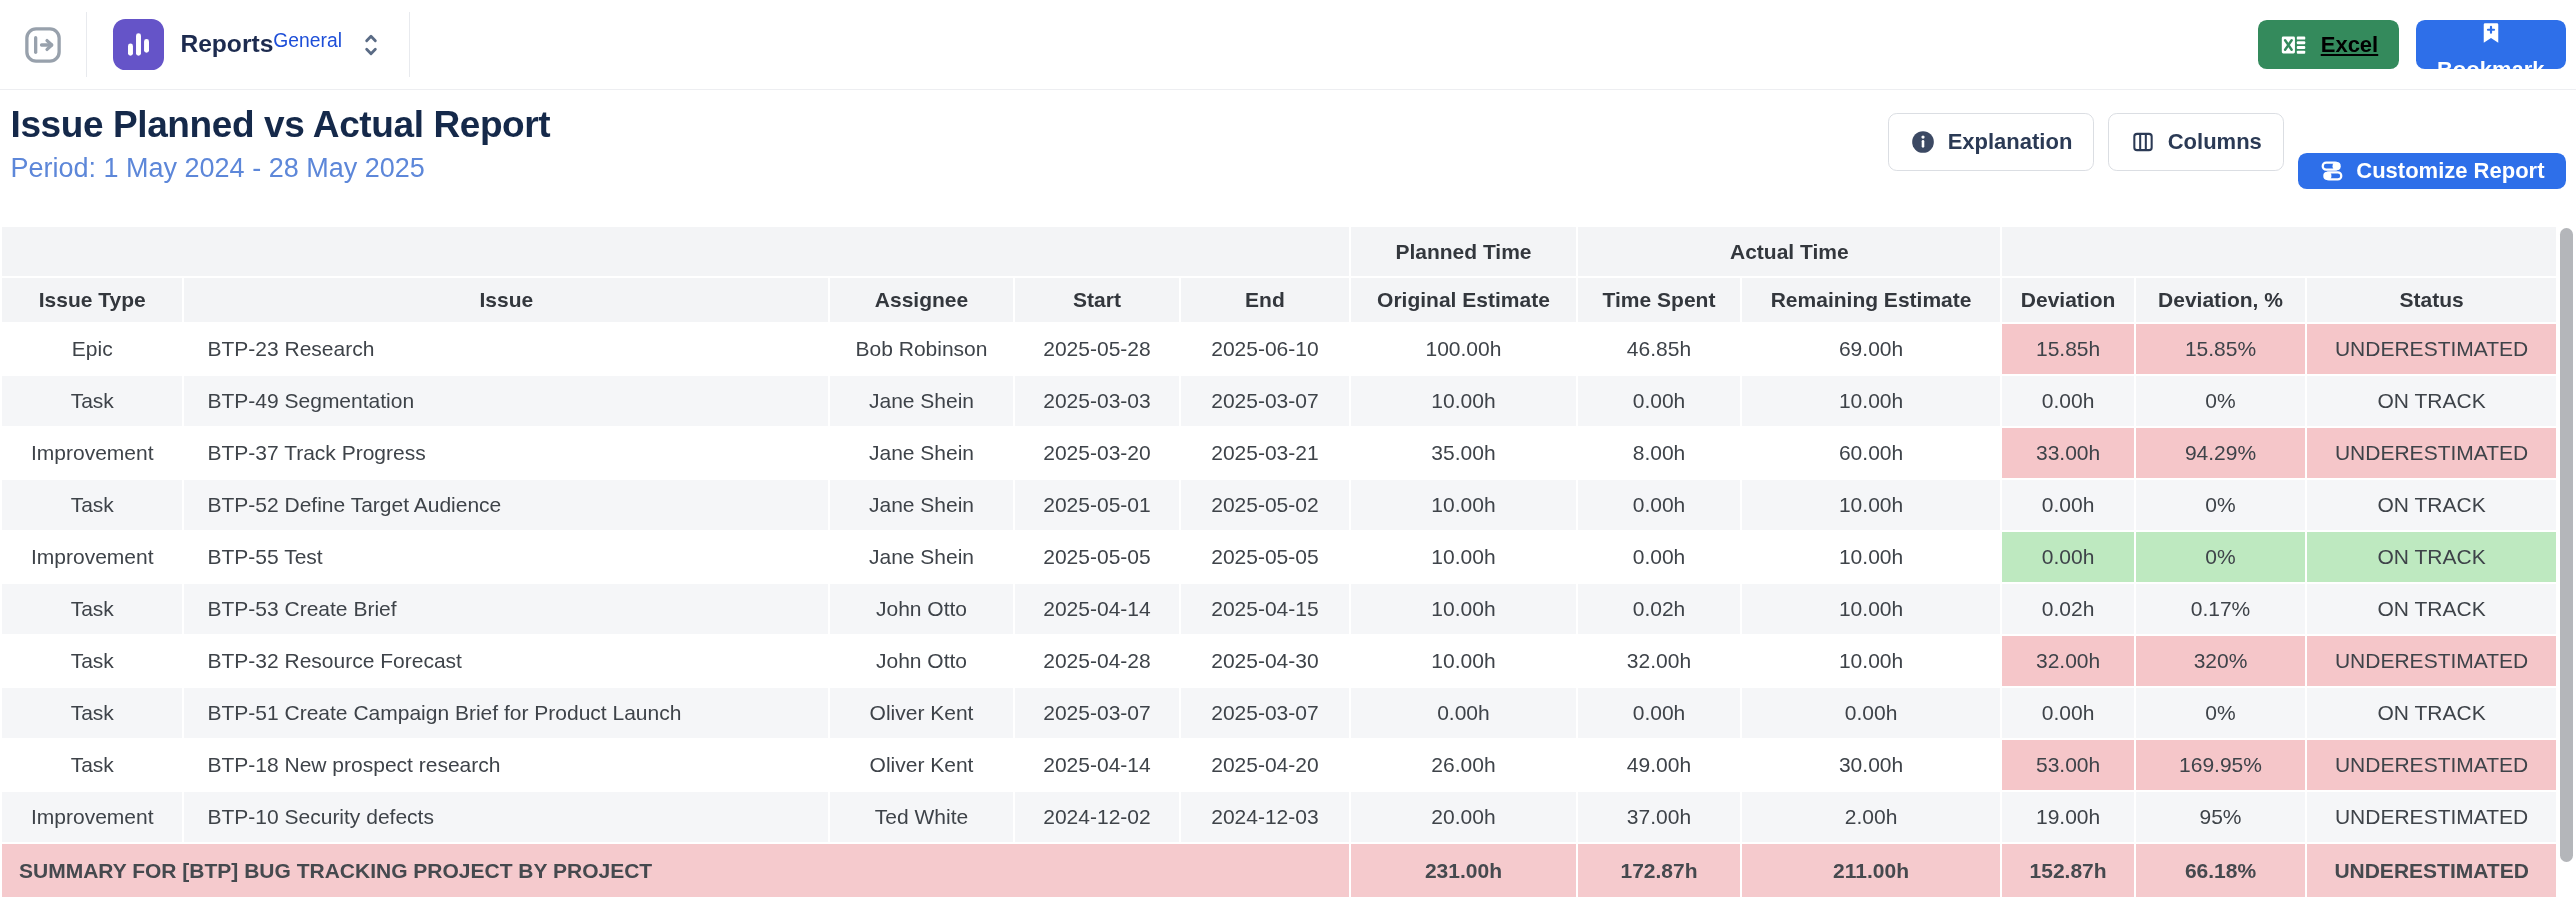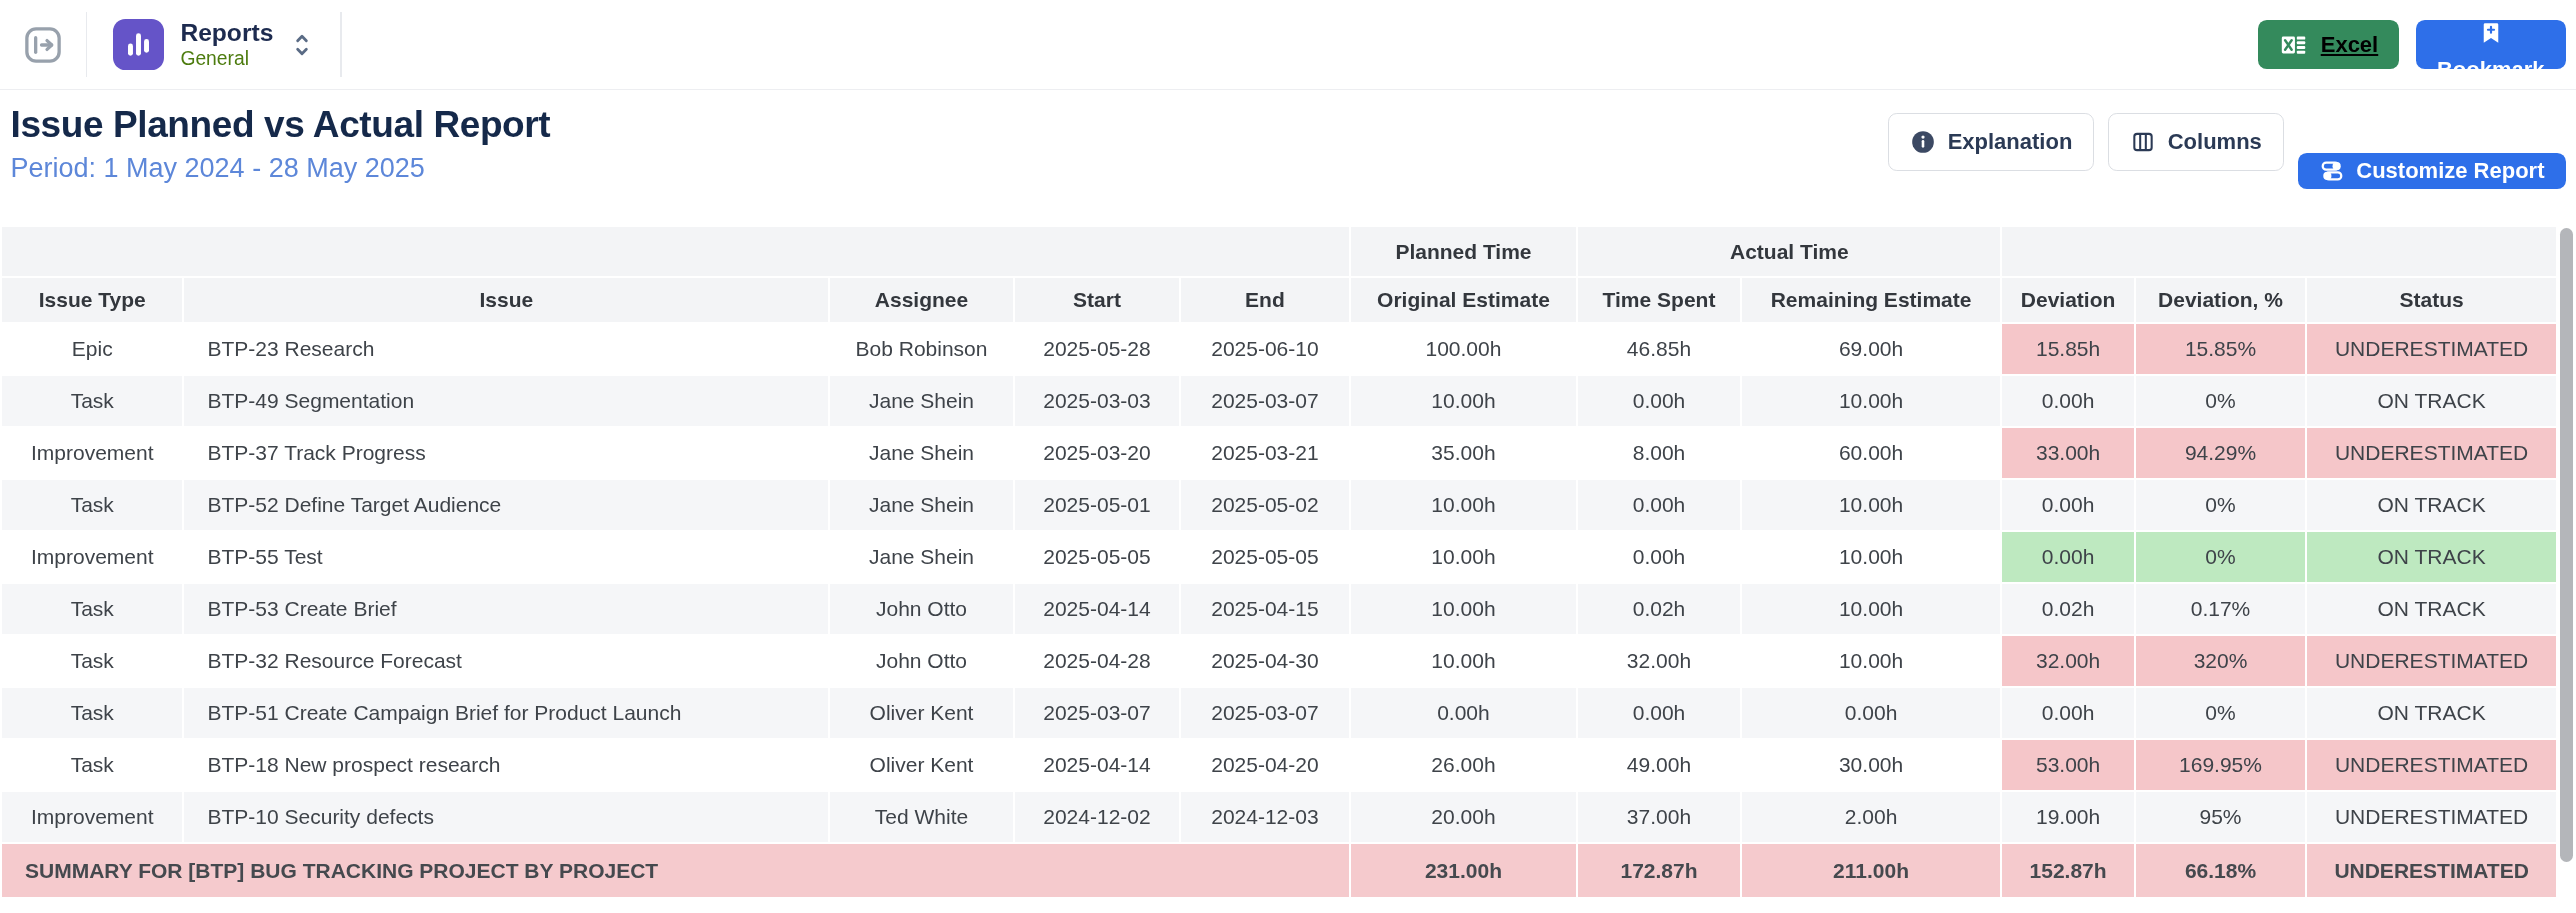--- a/index.html
+++ b/index.html
@@ -17,23 +17,23 @@
   }
   *{box-sizing:border-box;margin:0;padding:0;}
   html,body{width:2576px;height:914px;overflow:hidden;background:#fff;
     font-family:"Liberation Sans",sans-serif;}
   
   .topbar{height:90px;border-bottom:1.8px solid #edeef1;display:flex;align-items:center;position:relative;background:#fff;}
   .icon-btn{width:47px;height:47px;margin-left:19.3px;background:none;border:none;cursor:pointer;display:flex;align-items:center;justify-content:center;}
   .vdivider{width:1.8px;height:65px;background:#e8eaee;margin-left:19.3px;}
   .selector{display:flex;align-items:center;gap:16px;padding:0 24.6px 0 26px;cursor:pointer;background:none;border:none;}
   .app-icon{width:51px;height:51px;border-radius:12.3px;background:#6554c8;display:flex;align-items:center;justify-content:center;}
-  .sel-titles{display:flex;flex-direction:column;align-items:flex-start;line-height:1.15;}
+  .sel-titles{display:flex;flex-direction:row;align-items:flex-start;line-height:1.15;}
   .sel-title{font-size:24.6px;font-weight:700;color:#1d2b4f;}
-  .sel-sub{font-size:19.3px;color:#4d7c0f;}
+  .sel-sub{font-size:19.3px;color:#1d4ed8;}
   .spacer{flex:1;}
   .btn{display:flex;align-items:center;gap:11.4px;height:49px;border:none;border-radius:8.8px;
        font-family:inherit;font-size:22px;font-weight:700;cursor:pointer;padding:0 21px;}
   .btn-excel{background:var(--excel);color:#000000;text-decoration:underline;}
   .btn-bookmark{background:var(--accent);color:#fff;margin-left:16.7px;margin-right:10.5px;flex-direction:column;}
   
   .page-header{display:flex;justify-content:space-between;align-items:flex-start;padding:14px 10.5px 0 10.5px;}
   .page-title{font-size:37px;font-weight:700;color:var(--navy);letter-spacing:-0.4px;}
   .page-period{font-size:27px;color:var(--period);margin-top:7px;}
   .header-actions{display:flex;gap:14px;margin-top:8.8px;}
@@ -44,21 +44,21 @@
   table{border-collapse:separate;border-spacing:2.6px;table-layout:fixed;width:2558px;}
   thead th{background:var(--head-bg);font-weight:700;font-size:21px;color:var(--head-text);text-align:center;}
   tr.group-row th{height:49px;}
   tr.cols-row th{height:44px;}
   tbody td{font-size:21px;color:var(--cell-text);text-align:center;height:50px;background:#fff;}
   tbody tr.striped td{background:var(--stripe);}
   tbody td.cell-issue{text-align:left;padding-left:23px;}
   tbody td.good{background:var(--good);}
   tbody td.bad{background:var(--bad);}
   tbody tr.summary td{background:var(--summary);font-weight:700;color:#45494e;height:53px;}
-  tbody tr.summary td.summary-label{text-align:left;padding-left:23px;}
+  tbody tr.summary td.summary-label{text-align:left;padding-left:17px;}
   
   .scrollbar-thumb{position:absolute;right:3.5px;top:228px;width:12.3px;height:634px;border-radius:7px;background:#b4b6ba;}
   svg{display:block;}
 </style>
 </head>
 <body>
 
 <header class="topbar">
   <button class="icon-btn">
     <span>

